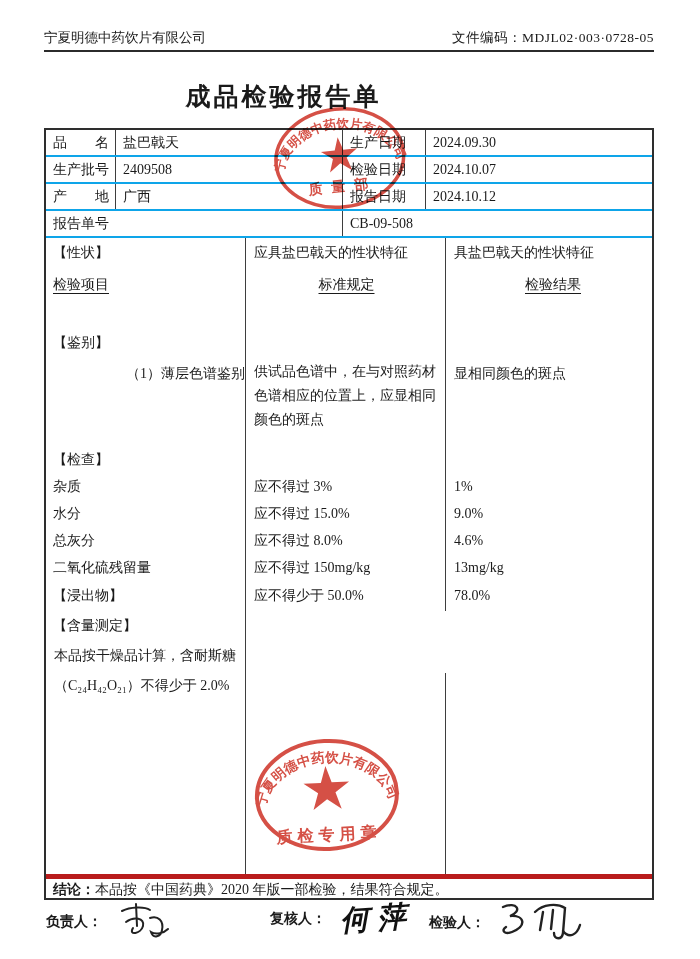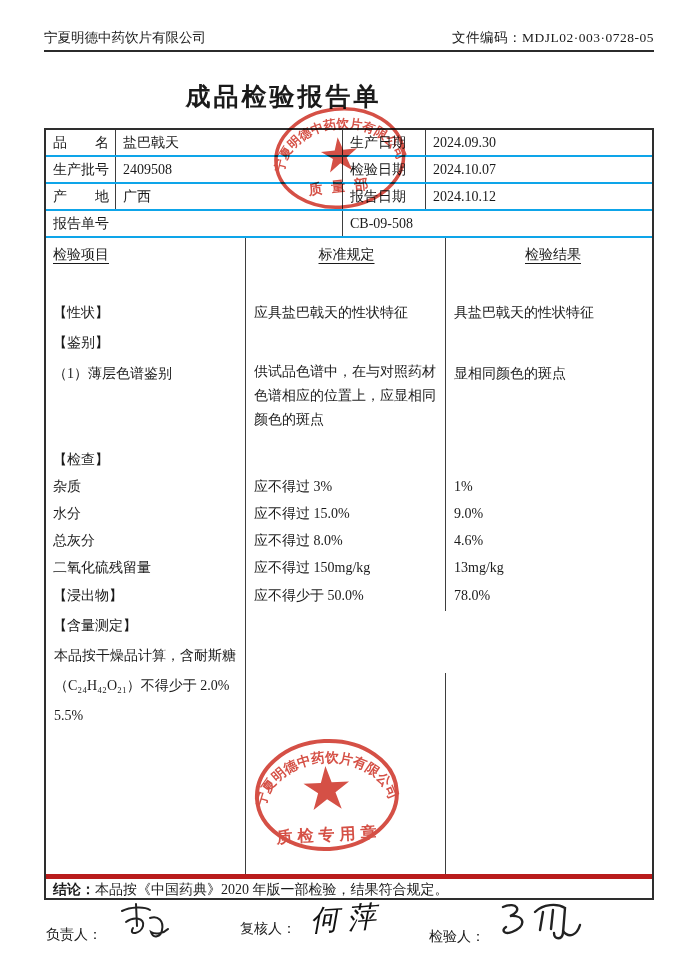--- a/index.html
+++ b/index.html
@@ -39,31 +39,31 @@
   .main-row { display:flex; }
   .main-row .c1 { width:200px; border-right:1px solid #3e3e3e; padding-left:7px; }
   .main-row .c2 { width:200px; border-right:1px solid #3e3e3e; padding-left:8px; padding-right:6px; }
   .main-row .c3 { flex:1; padding-left:8px; }
   .hdr-row { height:60px; }
   .hdr-row .c1 { padding-top:8px; }
   .hdr-row .c2, .hdr-row .c3 { padding-top:8px; text-align:center; }
   .hdr-row span { text-decoration:underline; text-underline-offset:4px; }
   .r-30 { height:30px; } .r-30 .c1,.r-30 .c2,.r-30 .c3 { line-height:30px; }
   .r-27 { height:27px; } .r-27 .c1,.r-27 .c2,.r-27 .c3 { line-height:27px; }
-  .r-88 { height:88px; } .r-88 .c1 { line-height:28px; padding-top:2px; }
+  .r-88 { height:88px; } .r-88 .c1 { line-height:28px; padding-top:2px;text-align:right; }
   .r-88 .c2 { line-height:24px; padding-top:2px; } .r-88 .c3 { line-height:28px; padding-top:2px; }
   .r-62 { height:62px;flex-direction:column; } .r-62 .c1,.r-62 .c3 { line-height:30px; } .r-62 .c2 { line-height:30px; }
   .r-fill { height:201px; }
   .concl-row {
     display:flex; border-top:5px solid #b91c1c; height:24px; line-height:22px; padding-left:7px;
   }
   .concl-row b { font-weight:bold; }
   
   .sig-footer { position:absolute; left:44px; top:899px; width:610px; height:58px; font-size:14px; }
-  .sig-group { position:absolute; top:0; display:flex; align-items:flex-end; }
+  .sig-group { position:absolute; top:0; display:flex; align-items:center;font-weight:bold; }
   .sig-group .lbl { line-height:20px; white-space:nowrap; }
   .sig-name {
     font-size:29px; font-style:italic; transform:rotate(-4deg);
     margin-left:14px; letter-spacing:8px; white-space:nowrap; color:#111;
   }
   .sig-svg { margin-left:10px; }
   
   .stamp { position:absolute; mix-blend-mode:multiply; opacity:0.88; }
   .stamp-top { left:270px; top:106px; transform:rotate(-6deg); }
   .stamp-bottom { left:251px; top:738px; transform:rotate(-3deg); }
@@ -98,31 +98,31 @@
       <div class="c w-l1">产　　地</div>
       <div class="c w-v1">广西</div>
       <div class="c w-l2">报告日期</div>
       <div class="c w-v2">2024.10.12</div>
     </div>
     <div class="info-row">
       <div class="c w-rl">报告单号</div>
       <div class="c w-rv">CB-09-508</div>
     </div>
 
+    <div class="main-row r-30">
+      <div class="c1">【性状】</div>
+      <div class="c2">应具盐巴戟天的性状特征</div>
+      <div class="c3">具盐巴戟天的性状特征</div>
+    </div>
+
     <div class="main-row hdr-row">
       <div class="c1"><span>检验项目</span></div>
       <div class="c2"><span>标准规定</span></div>
       <div class="c3"><span>检验结果</span></div>
     </div>
-
-    <div class="main-row r-30">
-      <div class="c1">【性状】</div>
-      <div class="c2">应具盐巴戟天的性状特征</div>
-      <div class="c3">具盐巴戟天的性状特征</div>
-    </div>
     <div class="main-row r-30">
       <div class="c1">【鉴别】</div>
       <div class="c2"></div>
       <div class="c3"></div>
     </div>
     <div class="main-row r-88">
       <div class="c1">（1）薄层色谱鉴别</div>
       <div class="c2">供试品色谱中，在与对照药材色谱相应的位置上，应显相同颜色的斑点</div>
       <div class="c3">显相同颜色的斑点</div>
     </div>
@@ -152,21 +152,20 @@
       <div class="c3">13mg/kg</div>
     </div>
     <div class="main-row r-30">
       <div class="c1">【浸出物】</div>
       <div class="c2">应不得少于 50.0%</div>
       <div class="c3">78.0%</div>
     </div>
     <div class="main-row r-62">
       <div class="c1">【含量测定】</div>
       <div class="c2">本品按干燥品计算，含耐斯糖（C₂₄H₄₂O₂₁）不得少于 2.0%</div>
-      <div class="c3">5.5%</div>
     </div>
     <div class="main-row r-fill">
       <div class="c1"></div>
       <div class="c2"></div>
       <div class="c3"></div>
     </div>
 
     <div class="concl-row">
       <b>结论：</b>
       <span>本品按《中国药典》2020 年版一部检验，结果符合规定。</span>
@@ -178,21 +177,21 @@
       <span class="lbl">负责人：</span>
       <svg class="sig-svg" width="80" height="46" viewBox="0 0 80 46">
         <g fill="none" stroke="#222" stroke-width="2" stroke-linecap="round">
           <path d="M24 5 L25 27"></path>
           <path d="M10 12 C18 8, 32 7, 38 11"></path>
           <path d="M14 23 C22 17, 33 19, 31 27 C29 35, 16 37, 21 29"></path>
           <path d="M38 19 C46 16, 52 22, 50 31 C49 38, 41 40, 39 33 C44 36, 52 34, 56 30"></path>
         </g>
       </svg>
     </div>
-    <div class="sig-group" style="left:196px;">
+    <div class="sig-group" style="left:226px;">
       <span class="lbl">复核人：</span>
       <span class="sig-name">何萍</span>
     </div>
     <div class="sig-group" style="left:385px;">
       <span class="lbl">检验人：</span>
       <svg class="sig-svg" width="95" height="48" viewBox="0 0 95 48">
         <g fill="none" stroke="#222" stroke-width="2.4" stroke-linecap="round">
           <path d="M8 8 C22 2, 28 12, 15 17 C30 16, 32 27, 17 33 C9 36, 6 31, 11 28"></path>
           <path d="M40 13 C48 5, 62 4, 70 9 L68 34 C67 41, 59 41, 59 34"></path>
           <path d="M48 13 L45 31"></path>

